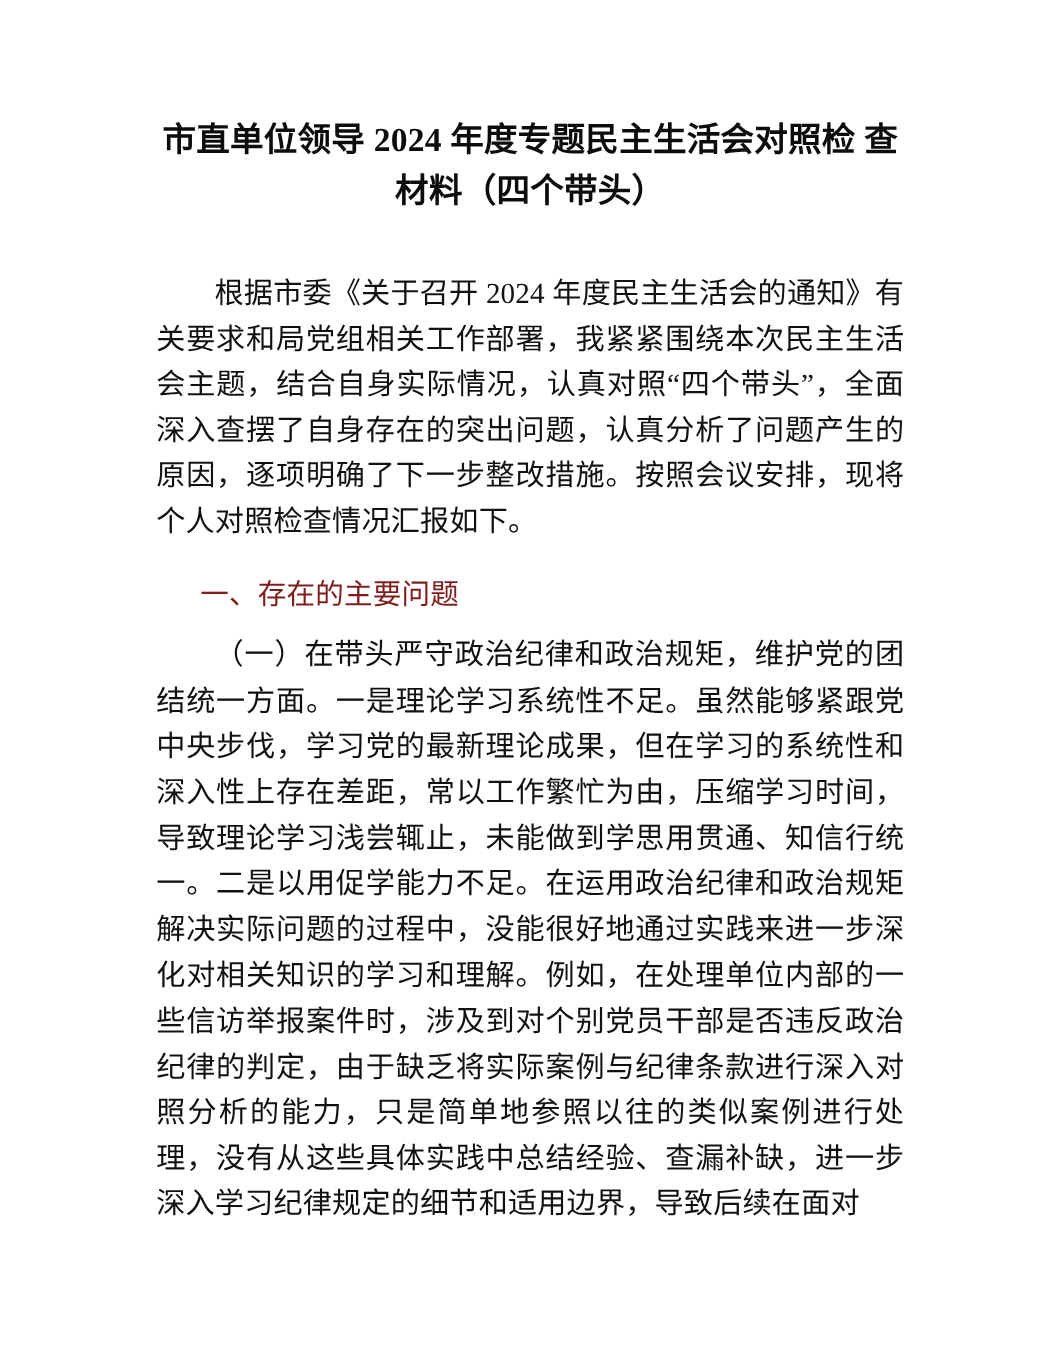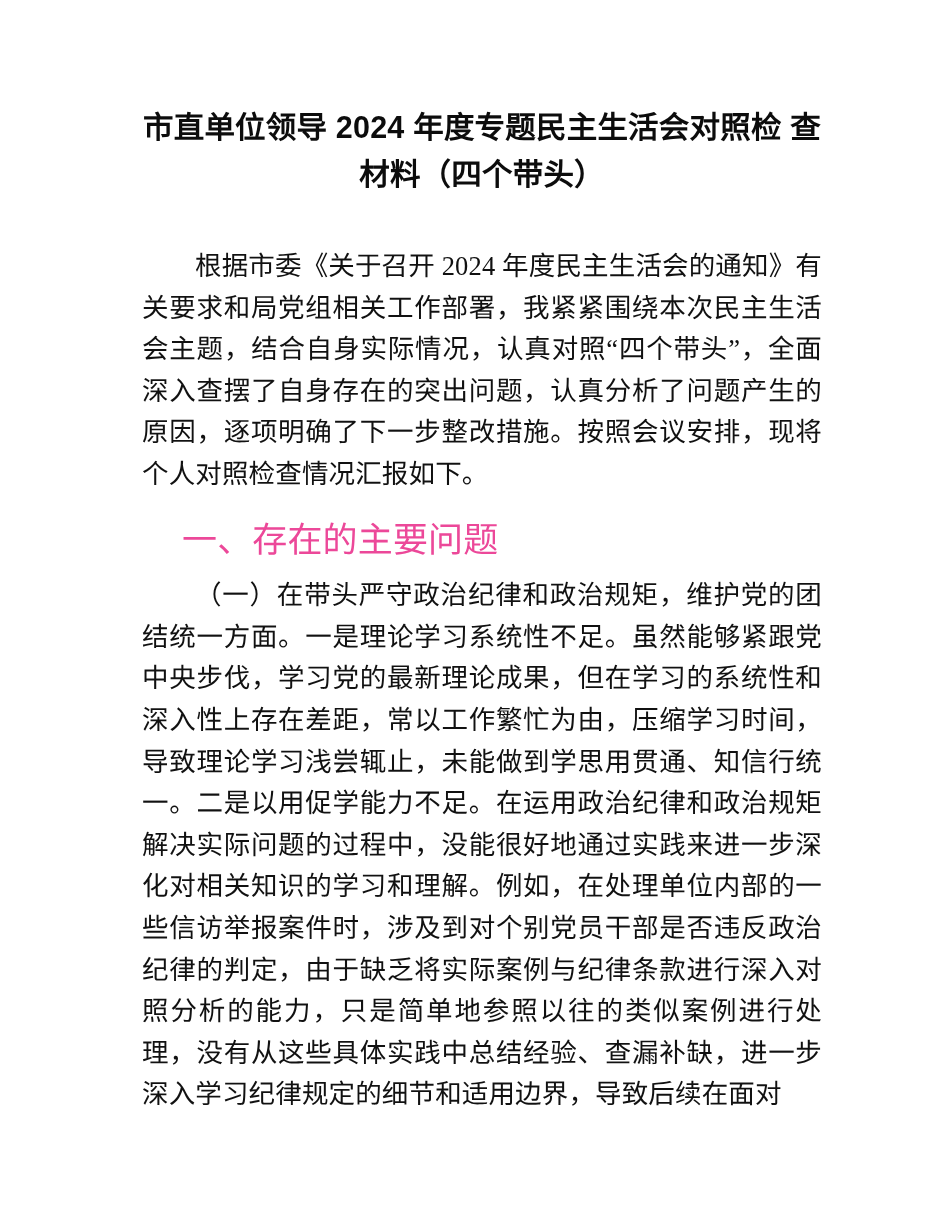--- a/index.html
+++ b/index.html
@@ -30,21 +30,21 @@
     position: absolute;
     left: 142px;
     top: 0;
     width: 680px;
   }
 
   
   .doc-title {
     margin: 0;
     padding-top: 104px;
-    font-family: Liberation Sans, sans-serif;
+    font-family: Liberation Serif, serif;
     font-weight: bold;
     font-size: 30.5px;
     line-height: 47px;
     letter-spacing: 0.2px;
     text-align: center;
     text-align-last: center;
     color: #0c0c0c;
     word-break: break-all;
   }
 
@@ -63,25 +63,25 @@
     text-indent: 53px;      
     letter-spacing: 0.15px;
     word-break: break-all;
     color: #111111;
   }
 
   
   p.heading-1 {
     margin: 0;
     font-family: "Liberation Serif", "DejaVu Serif", serif;
-    font-size: 35px;
+    font-size: 26px;
     line-height: 41.6px;
     text-indent: 40px;
     letter-spacing: 0.15px;
-    color: #ec4899;
+    color: #7f1d1d;
   }
 
   
   .gap-sm { height: 24px; }
   .gap-xs { height: 14px; }
 </style>
 </head>
 <body>
 
 <div class="page">

